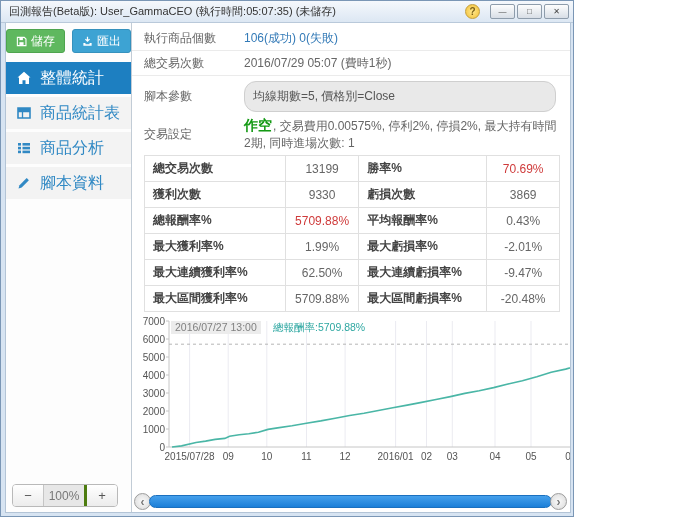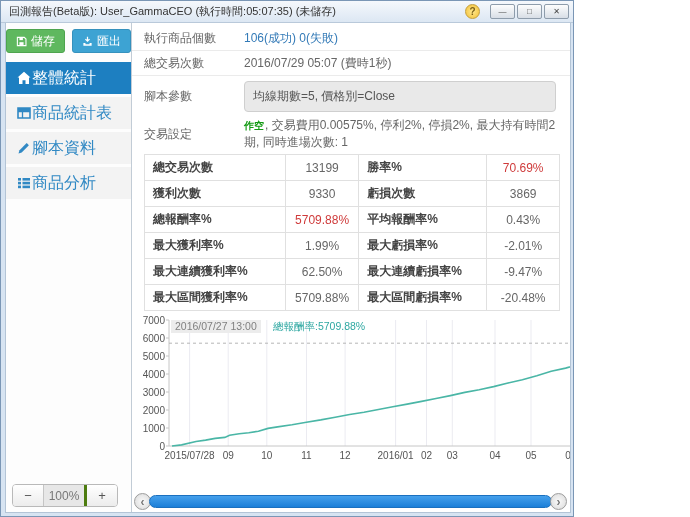--- a/index.html
+++ b/index.html
@@ -12,36 +12,36 @@
   .winbtn { width:25px; height:15px; background:linear-gradient(#fdfdfd,#d8dee6); border:1px solid #8e9cab; border-radius:2px; font-size:8px; color:#444; display:flex; align-items:center; justify-content:center; margin-left:2px; line-height:1; }
   
   .bodyrow { flex:1; display:flex; background:#fff; margin:0 2px 3px 4px; border:1px solid #b3c4d6; border-top:none; overflow:hidden; }
   
   .sidebar { width:126px; flex:0 0 126px; background:#fdfdfd; border-right:1px solid #c2ccd6; position:relative; padding-top:6px; }
   .btnrow { display:flex; justify-content:center; gap:7px; margin-bottom:9px; }
   .btn { height:24px; padding:0 9px; border-radius:3px; color:#fff; font-size:12px; display:flex; align-items:center; gap:4px; border:1px solid transparent; }
   .btn svg { width:11px; height:11px; }
   .btn-save { background:#5fb85f; border-color:#4ea44e; }
   .btn-export { background:#3da3d3; border-color:#3591bd; }
-  .navitem { height:32px; margin:0 0 3px 0; background:#f3f3f3; color:#3189c4; font-size:16px; display:flex; align-items:center; padding-left:10px; cursor:pointer; }
+  .navitem { height:32px; margin:0 0 3px 0; background:#f3f3f3; color:#3189c4; font-size:16px; display:flex; align-items:center; gap:8px; padding-left:10px; cursor:pointer; }
   .navitem svg { width:16px; height:16px; flex:0 0 16px; }
   .navitem.active { background:#1d7fc1; color:#fff; }
   .zoomctl { position:absolute; left:6px; bottom:5px; display:flex; height:23px; border:1px solid #b9b9b9; border-radius:4px; overflow:hidden; background:#fff; }
   .zoomcell { display:flex; align-items:center; justify-content:center; font-size:13px; color:#555; }
   .zoombtn { width:30px; background:linear-gradient(#ffffff,#ececec); }
   .zoomlvl { width:44px; background:#e7e7e7; border-left:1px solid #c5c5c5; border-right:3px solid #4d7c0f; font-size:12px; color:#777; }
   
   .content { flex:1; position:relative; padding:3px 0 0 0; overflow:hidden; }
   .irow { display:flex; align-items:center; min-height:25px; padding:0 10px 0 12px; font-size:12px; color:#666; }
   .irow.bline { border-bottom:1px solid #ebebeb; }
   .ilabel { width:100px; flex:0 0 100px; color:#666; }
   .ivalue { color:#666; }
   .blue { color:#337ab7; }
-  .parambox { flex:1; background:#e9e9e9; border:1px solid #cfcfcf; border-radius:4px; padding:6px 8px; color:#555; margin:5px 4px 5px 0; }
-  .green-b { color:#149a14; font-weight:bold; font-size:10px; margin-right:1px; }
+  .parambox { flex:1; background:#e9e9e9; border:1px solid #cfcfcf; border-radius:12px; padding:6px 8px; color:#555; margin:5px 4px 5px 0; }
+  .green-b { color:#149a14; font-weight:bold; font-size:14px; margin-right:1px; }
   
   table.stats { width:calc(100% - 22px); margin:3px 10px 0 12px; border-collapse:collapse; font-size:12px; }
   table.stats td { border:1px solid #e0e0e0; height:26px; padding:0 8px; }
   td.tl { width:33%; color:#444; font-weight:bold; }
   td.tv { width:17%; color:#666; text-align:center; }
   td.tl2 { width:30%; color:#444; font-weight:bold; }
   .red { color:#cf3b3b !important; }
   
   .chartwrap { margin:5px 4px 0 2px; }
   svg text { font-family:"Liberation Sans","DejaVu Sans",sans-serif; }
@@ -93,36 +93,36 @@
       <div class="navitem">
         <svg viewBox="0 0 16 16">
             <path d="M2 3h12v10H2z" fill="none" stroke="currentColor" stroke-width="1.6"></path>
             <path d="M2 6.7h12M6.5 6.7V13" stroke="currentColor" stroke-width="1.3"></path>
             <path d="M2 3h12v3.7H2z" fill="currentColor"></path>
           </svg>
         <span>商品統計表</span>
       </div>
       <div class="navitem">
         <svg viewBox="0 0 16 16">
-            <path d="M2.5 13.5l1-3.2 7.2-7.2 2.2 2.2-7.2 7.2z" fill="currentColor"></path>
-          </svg>
-        <span>腳本資料</span>
-      </div>
-      <div class="navitem">
-        <svg viewBox="0 0 16 16">
             <g fill="currentColor">
               <rect x="2" y="3" width="3" height="2.6"></rect>
               <rect x="6.5" y="3" width="7.5" height="2.6"></rect>
               <rect x="2" y="6.8" width="3" height="2.6"></rect>
               <rect x="6.5" y="6.8" width="7.5" height="2.6"></rect>
               <rect x="2" y="10.6" width="3" height="2.6"></rect>
               <rect x="6.5" y="10.6" width="7.5" height="2.6"></rect>
             </g>
           </svg>
         <span>商品分析</span>
+      </div>
+      <div class="navitem">
+        <svg viewBox="0 0 16 16">
+            <path d="M2.5 13.5l1-3.2 7.2-7.2 2.2 2.2-7.2 7.2z" fill="currentColor"></path>
+          </svg>
+        <span>腳本資料</span>
       </div>
 
       <div class="zoomctl">
         <div class="zoomcell zoombtn">−</div>
         <div class="zoomcell zoomlvl">100%</div>
         <div class="zoomcell zoombtn">+</div>
       </div>
     </div>
 
     <div class="content">

